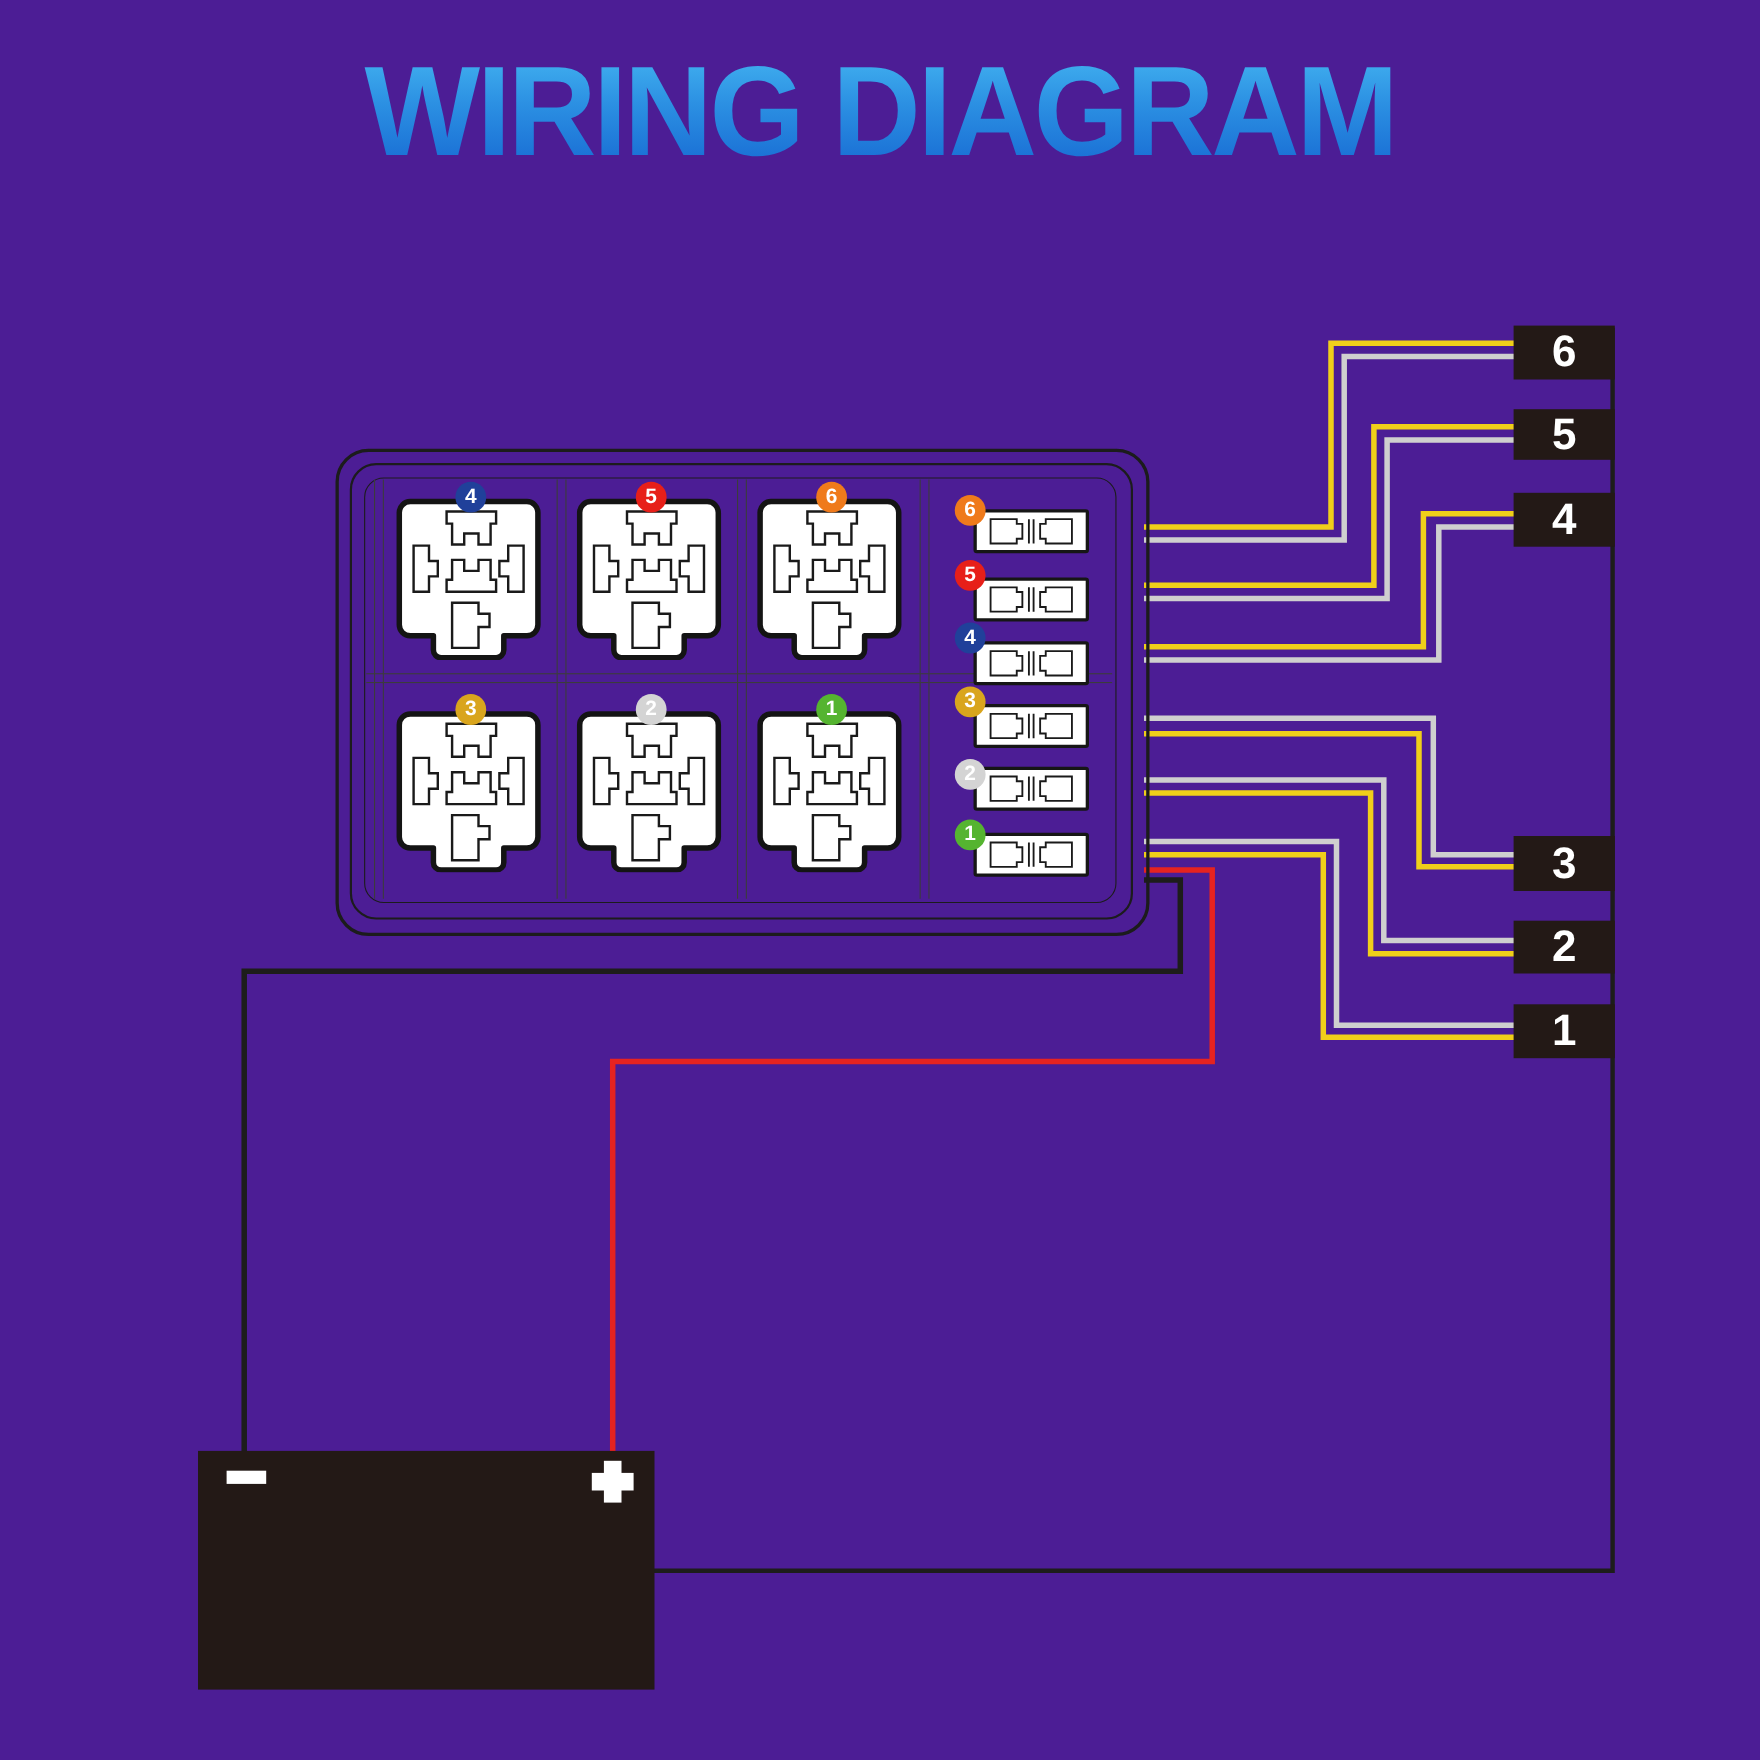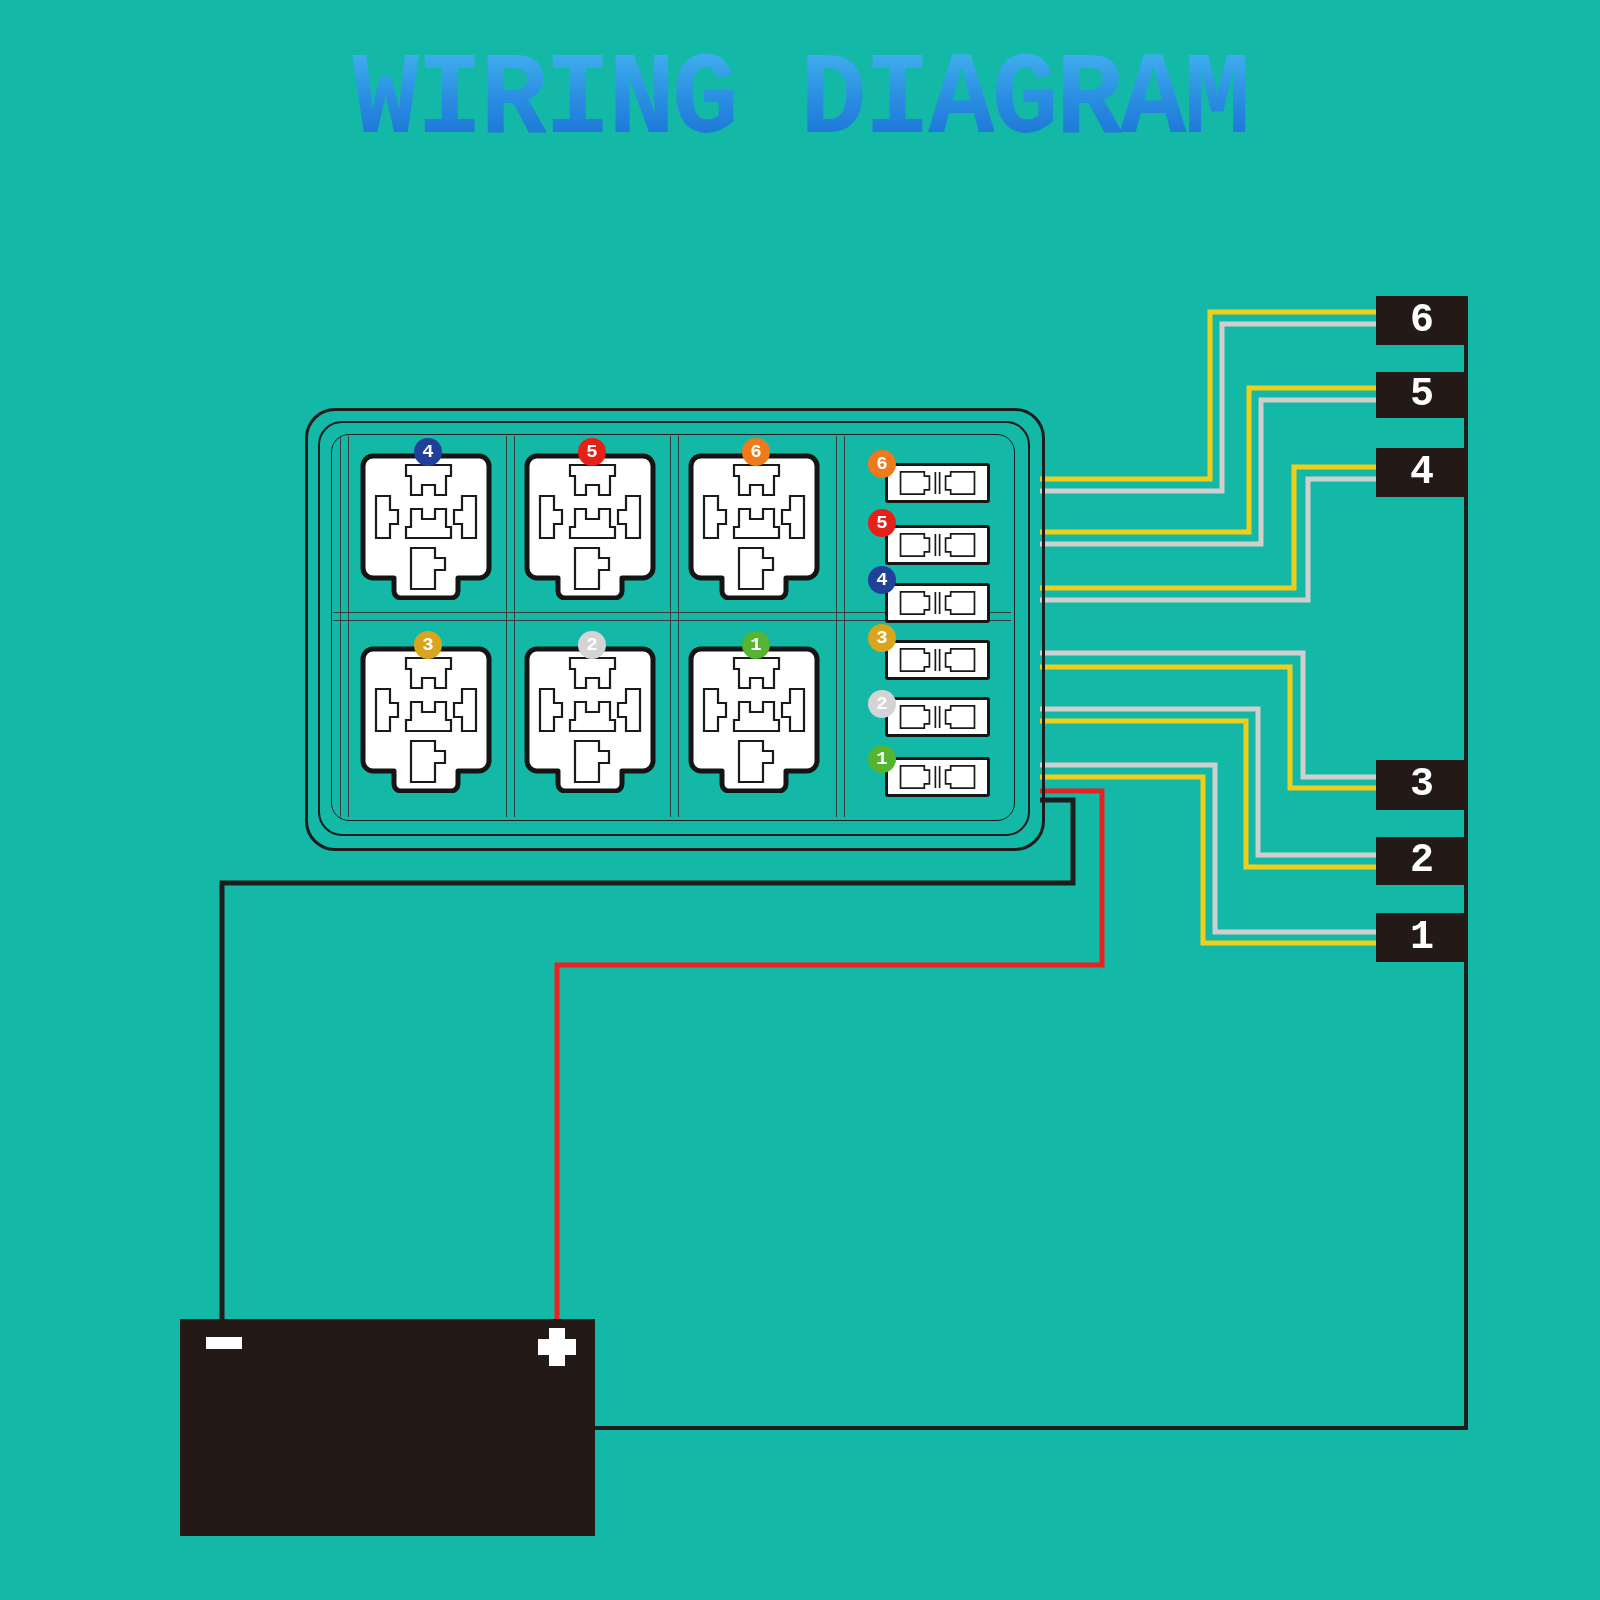--- a/index.html
+++ b/index.html
@@ -1,17 +1,17 @@
 <!DOCTYPE html>
 <html><head>
 <meta charset="utf-8">
 <style>
   html,body{margin:0;padding:0;background:#ffffff;}
-  #canvas{position:relative;width:1600px;height:1600px;background:#14b8a6;overflow:hidden;
-          font-family:Liberation Mono, monospace;}
+  #canvas{position:relative;width:1600px;height:1600px;background:#4c1d95;overflow:hidden;
+          font-family:Liberation Sans, sans-serif;}
 
   
   #title{position:absolute;left:0;right:0;top:38px;text-align:center;
          font-size:116px;font-weight:bold;letter-spacing:-3px;line-height:1.1;
          transform:scaleX(0.96);transform-origin:center;
          background:linear-gradient(180deg,#47b9f3 0%,#2b8fe2 45%,#1668d2 95%);
          -webkit-background-clip:text;background-clip:text;color:transparent;
          -webkit-text-fill-color:transparent;}
 
   

